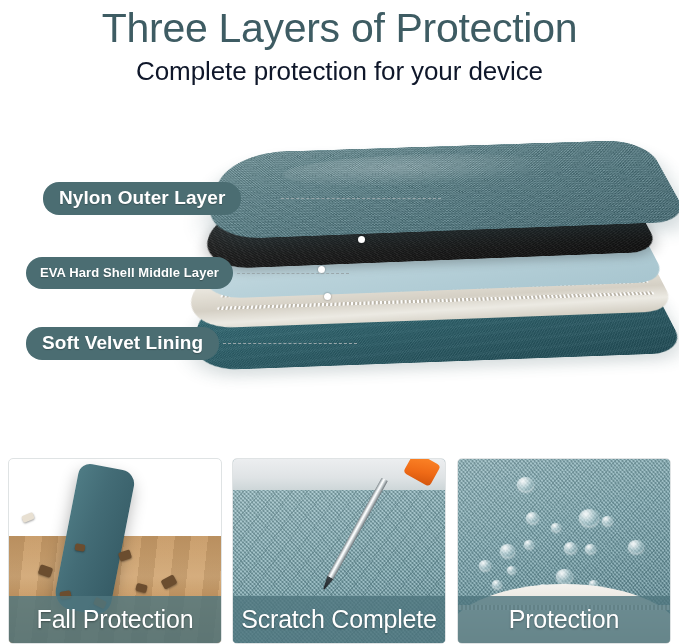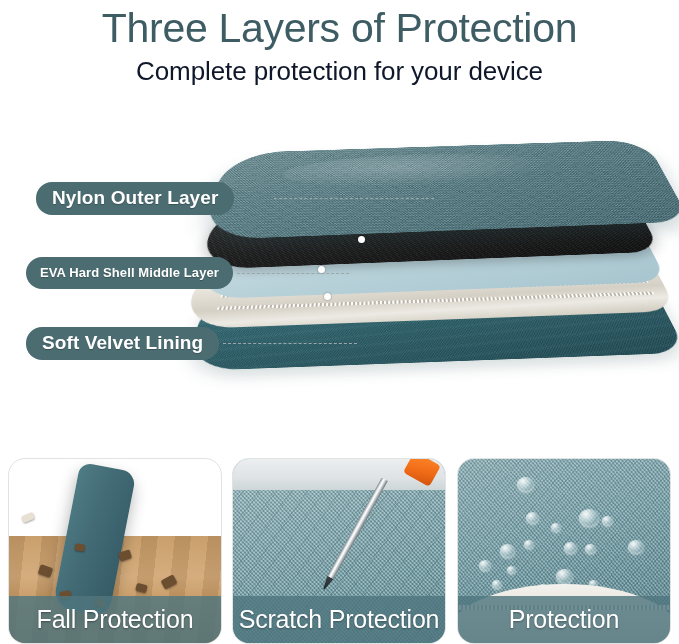--- a/index.html
+++ b/index.html
@@ -101,21 +101,21 @@
   }
   .pill.lg { font-size: 19px; line-height: 22px; }
   .pill.sm { font-size: 13px; line-height: 19px; padding: 6px 14px 7px; }
   .leader {
     height: 0; border-top: 1px dashed #9aa7ab; margin-left: 4px;
   }
 
   
   .panels { position: absolute; left: 0; top: 458px; width: 679px; height: 186px; }
   .panel {
-    position: absolute; top: 0; height: 186px; border-radius: 17px;
+    position: absolute; top: 0; height: 186px; border-radius: 5px;
     overflow: hidden; border: 1px solid #dfe3e4;
   }
   .panel-art { position: absolute; inset: 0; }
   .caption {
     position: absolute; left: 0; right: 0; bottom: 0; height: 47px;
     background: rgba(79,118,127,.82);
     display: flex; align-items: center; justify-content: center;
   }
   .caption span {
     color: #ffffff; font-size: 25px; font-weight: 400; letter-spacing: -.2px;
@@ -221,21 +221,21 @@
       <div class="eva"></div>
       <div class="nylon">
         <div class="nylon-hl"></div>
       </div>
 
       <div class="dot" style="left:168px; top:128px;"></div>
       <div class="dot" style="left:128px; top:158px;"></div>
       <div class="dot" style="left:134px; top:185px;"></div>
     </div>
 
-    <div class="callout" style="left:36px; top:82px;gap:36px;">
+    <div class="callout" style="left:43px; top:82px;gap:36px;">
       <div class="pill lg">Nylon Outer Layer</div>
       <div class="leader" style="width:160px;"></div>
     </div>
 
     <div class="callout" style="left:26px; top:157px;">
       <div class="pill sm">EVA Hard Shell Middle Layer</div>
       <div class="leader" style="width:112px;"></div>
     </div>
 
     <div class="callout" style="left:26px; top:227px;">
@@ -267,21 +267,21 @@
 
     <div class="panel" style="left:232px; width:214px;">
       <div class="panel-art art-scratch">
         <div class="sky"></div>
         <div class="tool">
           <div class="tool-tip"></div>
         </div>
         <div class="tool-grip"></div>
       </div>
       <div class="caption">
-        <span>Scratch Protection</span>
+        <span>Scratch Complete</span>
       </div>
     </div>
 
     <div class="panel" style="left:457px; width:214px;">
       <div class="panel-art art-water">
         <div class="bead" style="left:28%; top:10%;  width:17px; height:15px;"></div>
         <div class="bead" style="left:57%; top:27%;  width:20px; height:18px;"></div>
         <div class="bead" style="left:32%; top:29%;  width:13px; height:12px;"></div>
         <div class="bead" style="left:44%; top:35%;  width:10px; height:9px;"></div>
         <div class="bead" style="left:68%; top:31%;  width:11px; height:10px;"></div>

